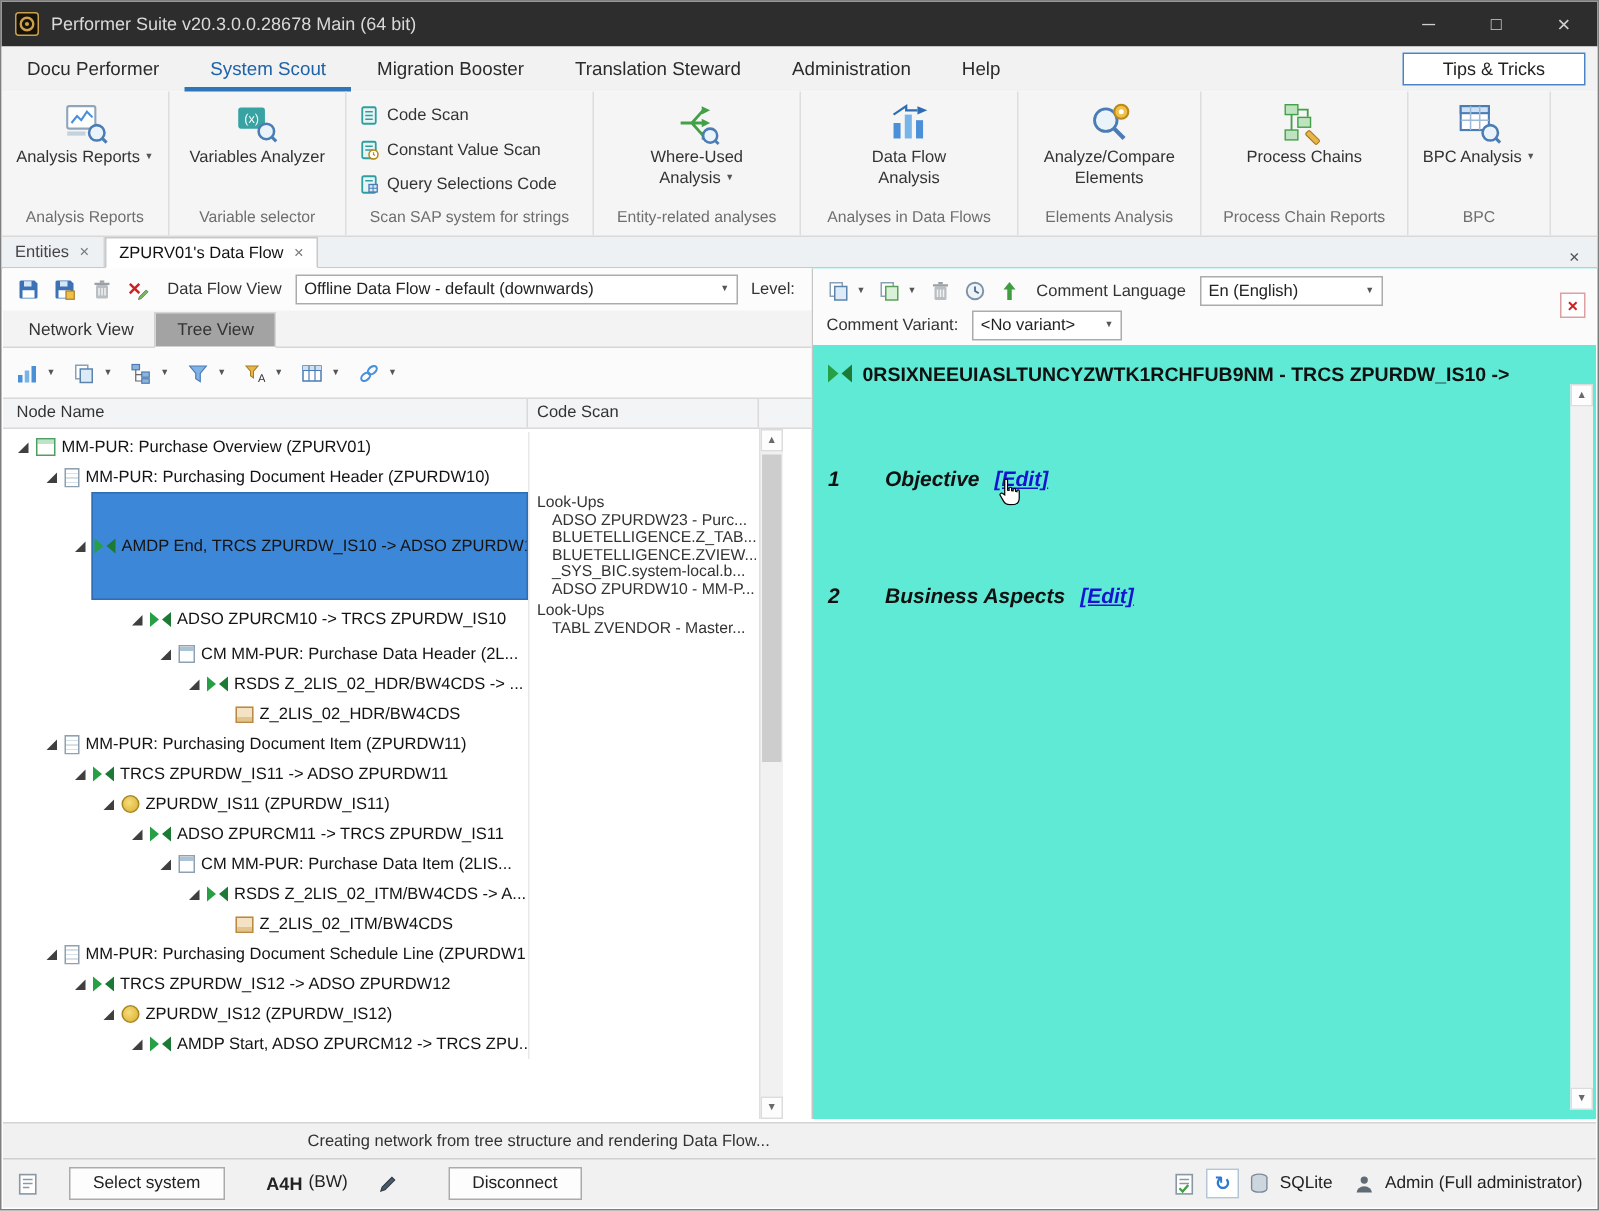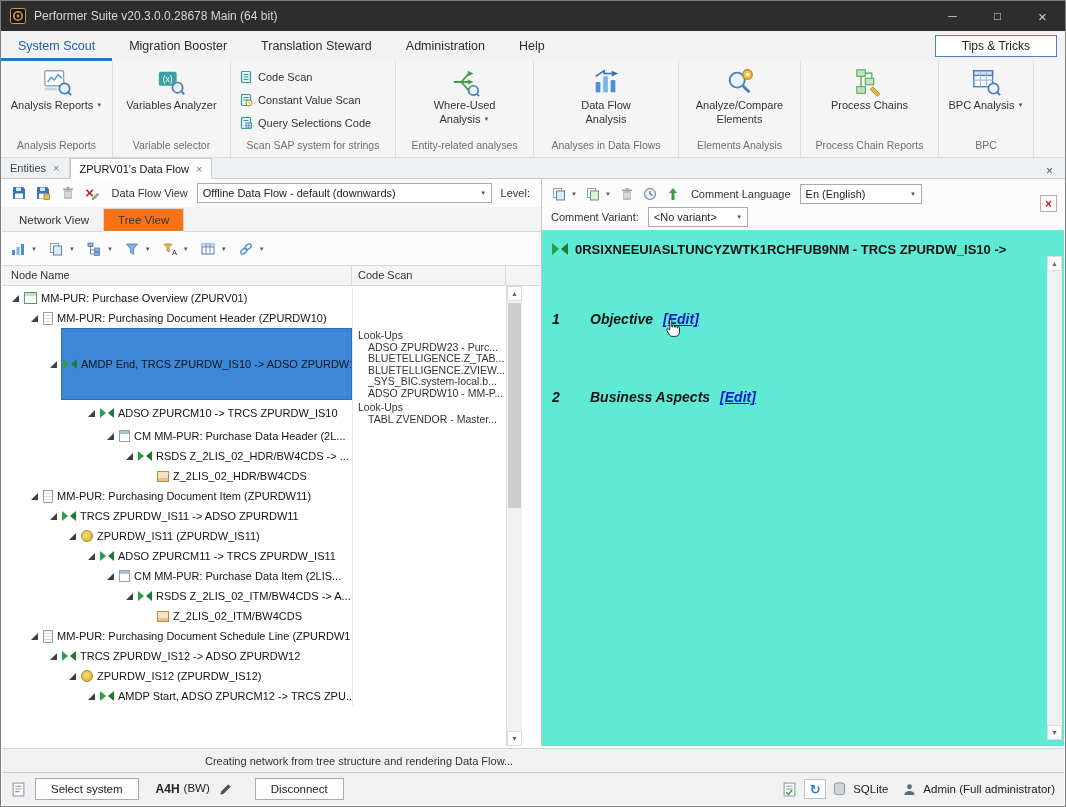--- a/index.html
+++ b/index.html
@@ -39,21 +39,21 @@
 .workspace{position:absolute;top:178px;left:1px;right:1px;bottom:60px;display:flex;background:#fff}
 .left-col{width:540px;border-right:1px solid #c6c6c6;display:flex;flex-direction:column;background:#fff;flex:none}
 .left-toolbar{height:28px;display:flex;align-items:center;gap:5px;padding:0 7px;background:#fcfcfc}
 .tbtn{width:20px;height:20px;display:flex;align-items:center;justify-content:center}
 .tlab{font-size:11px;color:#333;margin:0 4px;white-space:nowrap}
 .combo{height:20px;border:1px solid #ababab;background:#fff;display:flex;align-items:center;font-size:11px;color:#222;padding-left:5px}
 .combo-text{flex:1;white-space:nowrap;overflow:hidden}
 .combo-arr{width:15px;height:100%;display:flex;align-items:center;justify-content:center;font-size:6px;color:#555}
 .view-tabs{height:25px;display:flex;align-items:flex-end;background:#f3f3f3;border-bottom:1px solid #d6d6d6;padding-left:3px}
 .vtab{height:23px;padding:0 14px;display:flex;align-items:center;font-size:11.5px;color:#333}
-.vtab.active{background:#f97316;border:1px solid #d6d6d6;border-bottom-color:#fff;margin-bottom:-1px;height:24px}
+.vtab.active{background:#a3a3a3;border:1px solid #d6d6d6;border-bottom-color:#fff;margin-bottom:-1px;height:24px}
 .tree-toolbar{height:33px;display:flex;align-items:center;gap:12px;padding:0 9px;background:#fbfbfb}
 .ttb{display:flex;align-items:center;gap:3px}
 .grid-header{height:21px;display:flex;border-top:1px solid #d9d9d9;border-bottom:1px solid #d9d9d9;background:#f3f4f5;font-size:11px;color:#333}
 .gh1{width:350px;padding:3px 4px 0 9px;border-right:1px solid #d9d9d9}
 .gh2{width:154px;padding:3px 4px 0 6px;border-right:1px solid #d9d9d9}
 .gh3{flex:1}
 .tree-wrap{flex:1;display:flex;overflow:hidden}
 .tree-body{width:504px;overflow:hidden;padding-top:2px}
 
 .trow{display:flex;min-height:20px;align-items:stretch}
@@ -93,21 +93,21 @@
 .comment-area{flex:1;position:relative;padding:12px 28px 0 10px;overflow:hidden}
 .chead{display:flex;align-items:flex-end;gap:7px;font-size:13px;font-weight:bold;color:#111;white-space:nowrap;overflow:hidden}
 .csection{display:flex;align-items:baseline;font-size:14px;font-weight:bold;font-style:italic;color:#111}
 .cnum{width:38px;flex:none}
 .cedit{color:#1515d0;text-decoration:underline;margin-left:10px;cursor:pointer}
 .cursor-hand{position:absolute;left:122px;top:88px}
 .comment-scroll{position:absolute;top:26px;right:2px;bottom:6px;width:15px;background:#f1f1f1;display:flex;flex-direction:column}
 .comment-scroll .strack{background:#f1f1f1}
 
 .statusbar{position:absolute;left:1px;right:1px;top:747px;height:24px;background:#f1f1f1;border-top:1px solid #d4d4d4;display:flex;align-items:center;font-size:11px;color:#333;padding-left:203px}
-.bottombar{position:absolute;left:1px;right:1px;top:771px;bottom:1px;background:#f1f1f1;border-top:1px solid #cfcfcf;display:flex;align-items:center;font-size:11.5px;color:#222;padding:0 9px;gap:9px}
+.bottombar{position:absolute;left:1px;right:1px;top:771px;bottom:1px;background:#f1f1f1;border-top:1px solid #cfcfcf;display:flex;align-items:center;font-size:11.5px;color:#222;padding:0 9px;gap:20px}
 .bbtn{height:22px;border:1px solid #ababab;background:#fdfdfd;display:flex;align-items:center;padding:0 15px;font-size:11.5px}
 .bsys{display:flex;align-items:flex-start;gap:4px;margin-left:8px}
 .bname{font-weight:bold;font-size:12px}
 .bright{margin-left:auto;display:flex;align-items:center;gap:7px}
 .bbox{width:22px;height:20px;border:1px solid #b5c5d6;background:#fff;display:flex;align-items:center;justify-content:center}
 .refresh-glyph{color:#2a7ad2;font-size:13px;font-weight:bold}
 .redx{color:#cc2222;font-weight:bold;font-size:15px;line-height:14px}
 </style>
 </head>
 <body>
@@ -122,20 +122,21 @@
   </span>
   <span class="title-text">Performer Suite v20.3.0.0.28678 Main (64 bit)</span>
   <span class="win-controls">
     <span class="win-btn">─</span>
     <span class="win-btn">□</span>
     <span class="win-btn" style="font-size:15px">×</span>
   </span>
 </div>
 
 <div class="menubar">
+  <span class="menu-tab">Docu Performer</span>
   <span class="menu-tab active">System Scout</span>
   <span class="menu-tab">Migration Booster</span>
   <span class="menu-tab">Translation Steward</span>
   <span class="menu-tab">Administration</span>
   <span class="menu-tab">Help</span>
   <span class="tips-btn">Tips &amp; Tricks</span>
 </div>
 
 <div class="ribbon">
   <div class="rgroup" style="width:112px">

